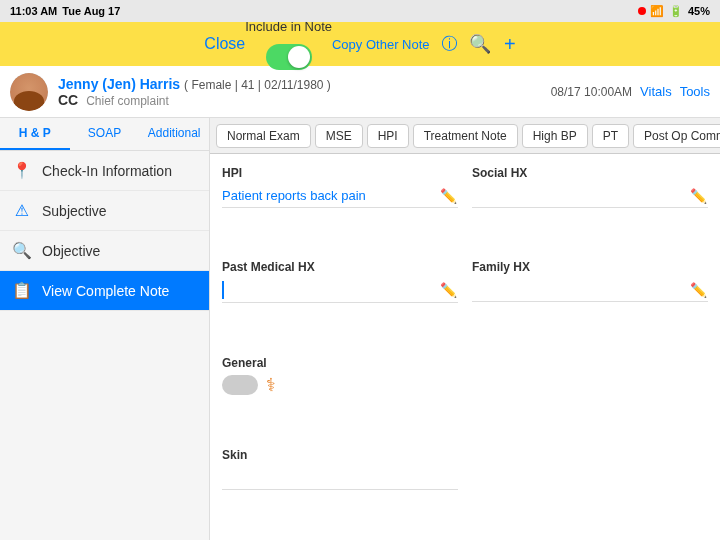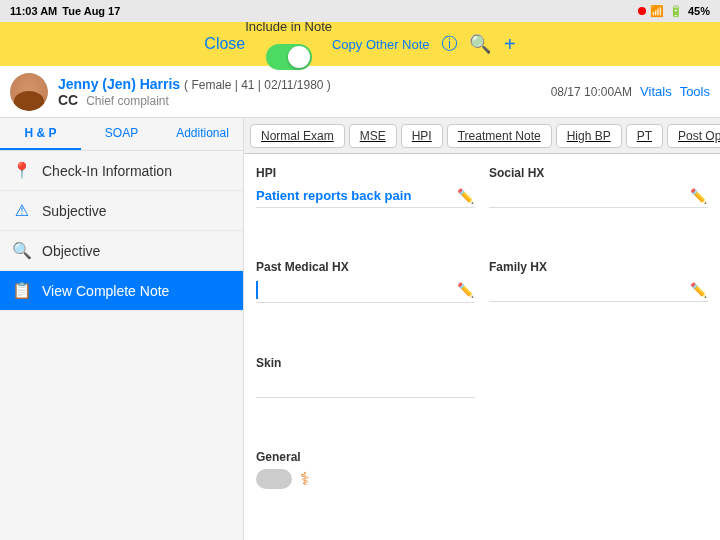--- a/index.html
+++ b/index.html
@@ -66,21 +66,21 @@
     .patient-date-tools { display: flex; flex-direction: row; align-items: flex-end; gap: 8px; }
     .patient-date { font-size: 12px; color: #555; }
     .patient-actions { display: flex; gap: 8px; }
     .vitals-btn, .tools-btn { color: #007AFF; font-size: 13px; cursor: pointer; }
 
     
     .main-container { display: flex; height: calc(540px - 22px - 44px - 52px); }
 
     
     .sidebar {
-      width: 244px; background: #f5f5f5; border-right: 1px solid #ddd;
+      width: 210px; background: #f5f5f5; border-right: 1px solid #ddd;
       display: flex; flex-direction: column;
     }
     .sidebar-tabs { display: flex; border-bottom: 1px solid #ddd; }
     .sidebar-tab {
       flex: 1; padding: 8px 4px; text-align: center; font-size: 12px;
       color: #007AFF; border-bottom: 2px solid transparent; cursor: pointer;
     }
     .sidebar-tab.active { color: #007AFF; border-bottom: 2px solid #007AFF; font-weight: 600; }
     .sidebar-items { flex: 1; overflow-y: auto; }
     .sidebar-item {
@@ -91,32 +91,32 @@
     .sidebar-item.active { background: #007AFF; color: white; }
     .sidebar-item.active .item-icon { color: white; }
 
     
     .content-area { flex: 1; display: flex; flex-direction: column; background: white; overflow: hidden; }
 
     
     .content-toolbar {
       display: flex; align-items: center; overflow-x: auto;
       background: #f0f0f0; border-bottom: 1px solid #ccc;
-      padding: 10px 6px; gap: 4px; height: 36px; text-decoration: underline;
+      padding: 10px 6px; gap: 4px; height: 36px;
     }
     .content-tab {
       padding: 4px 10px; background: white; border: 1px solid #ccc; border-radius: 4px;
       font-size: 12px; color: #333; cursor: pointer; white-space: nowrap; flex-shrink: 0;
     }
 
     
     .form-content { flex: 1; overflow-y: auto; padding: 8px; display: grid; grid-template-columns: 1fr 1fr; gap: 6px; }
     .form-section { padding: 4px; }
     .form-label { font-size: 12px; font-weight: 600; color: #333; margin-bottom: 4px; }
-    .form-input { border: none; border-bottom: 1px solid #ddd; width: 100%; padding: 3px 0; font-size: 13px; color: #333; background: transparent; display: flex; align-items: center; justify-content: space-between; min-height: 24px; font-weight: bold; }
+    .form-input { border: none; border-bottom: 1px solid #ddd; width: 100%; padding: 3px 0; font-size: 13px; color: #333; background: transparent; display: flex; align-items: center; justify-content: space-between; min-height: 24px; }
     .form-input-text { color: #007AFF; font-size: 13px; }
     .edit-icon { color: #007AFF; font-size: 14px; }
     .general-section { grid-column: 1; }
     .skin-section { grid-column: 1; }
     .toggle-mini { width: 36px; height: 20px; background: #ccc; border-radius: 10px; position: relative; }
   </style>
 </head>
 <body>
 
 <div class="status-bar">
@@ -234,28 +234,28 @@
           <span class="edit-icon">✏️</span>
         </div>
       </div>
       <div class="form-section">
         <div class="form-label">Family HX</div>
         <div class="form-input">
           <span class="form-input-text"></span>
           <span class="edit-icon">✏️</span>
         </div>
       </div>
-      <div class="form-section skin-section">
-        <div class="form-label">Skin</div>
-        <div class="form-input">
-          <span class="form-input-text"></span>
-        </div>
-      </div>
       <div class="form-section general-section">
         <div class="form-label">General</div>
         <div style="display:flex;align-items:center;gap:8px;">
           <div class="toggle-mini"></div>
           <span style="color:#e67e22;font-size:18px;">⚕</span>
         </div>
       </div>
+      <div class="form-section skin-section">
+        <div class="form-label">Skin</div>
+        <div class="form-input">
+          <span class="form-input-text"></span>
+        </div>
+      </div>
     </div>
   </div>
 </div>
 
 </body></html>

